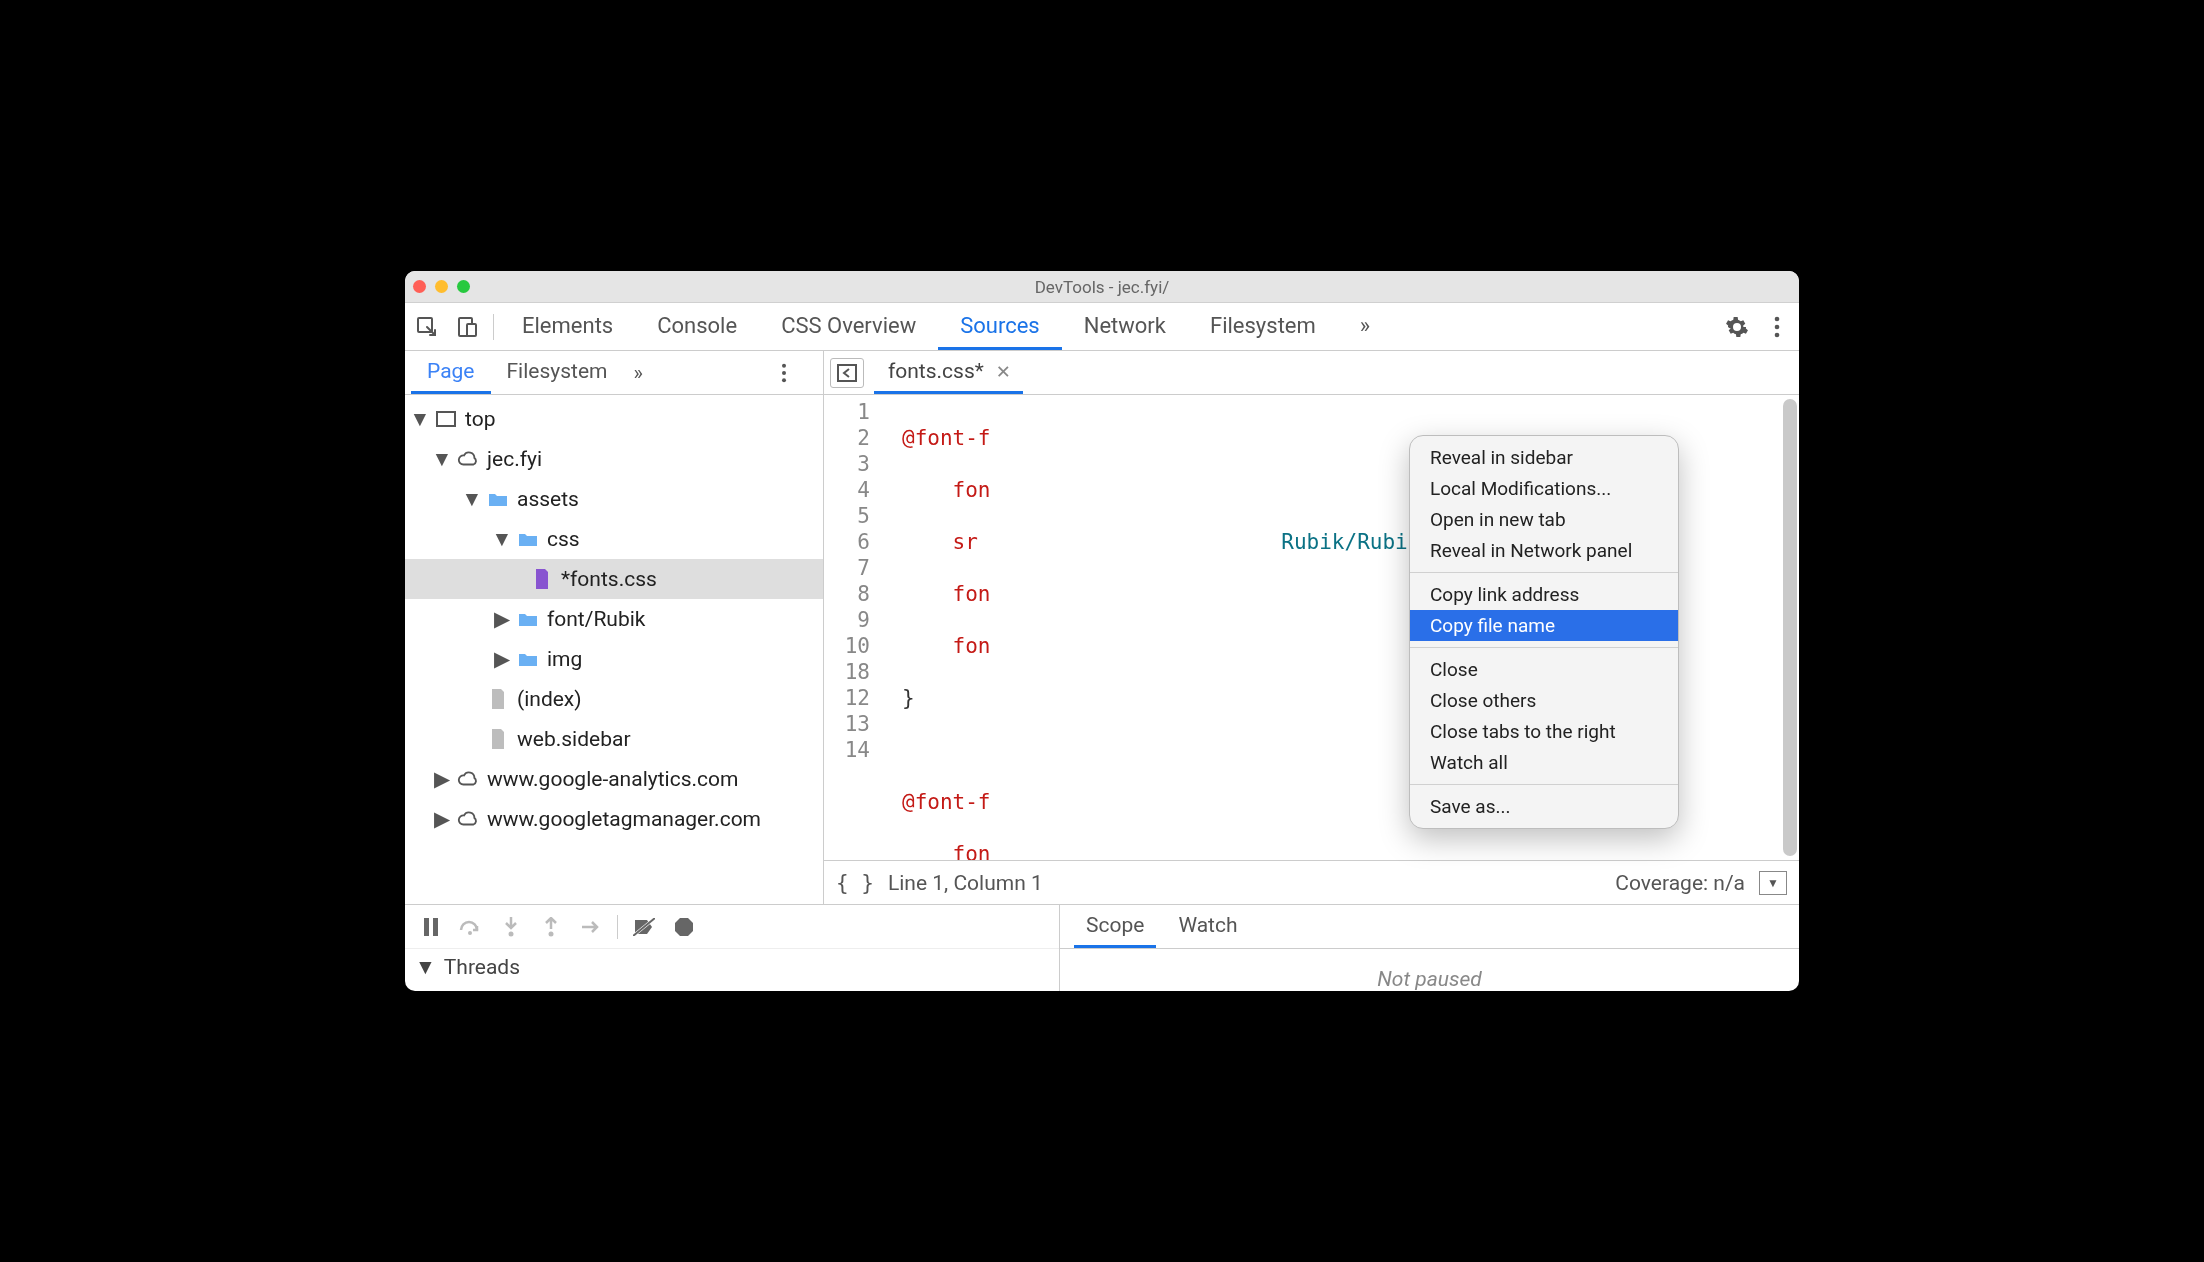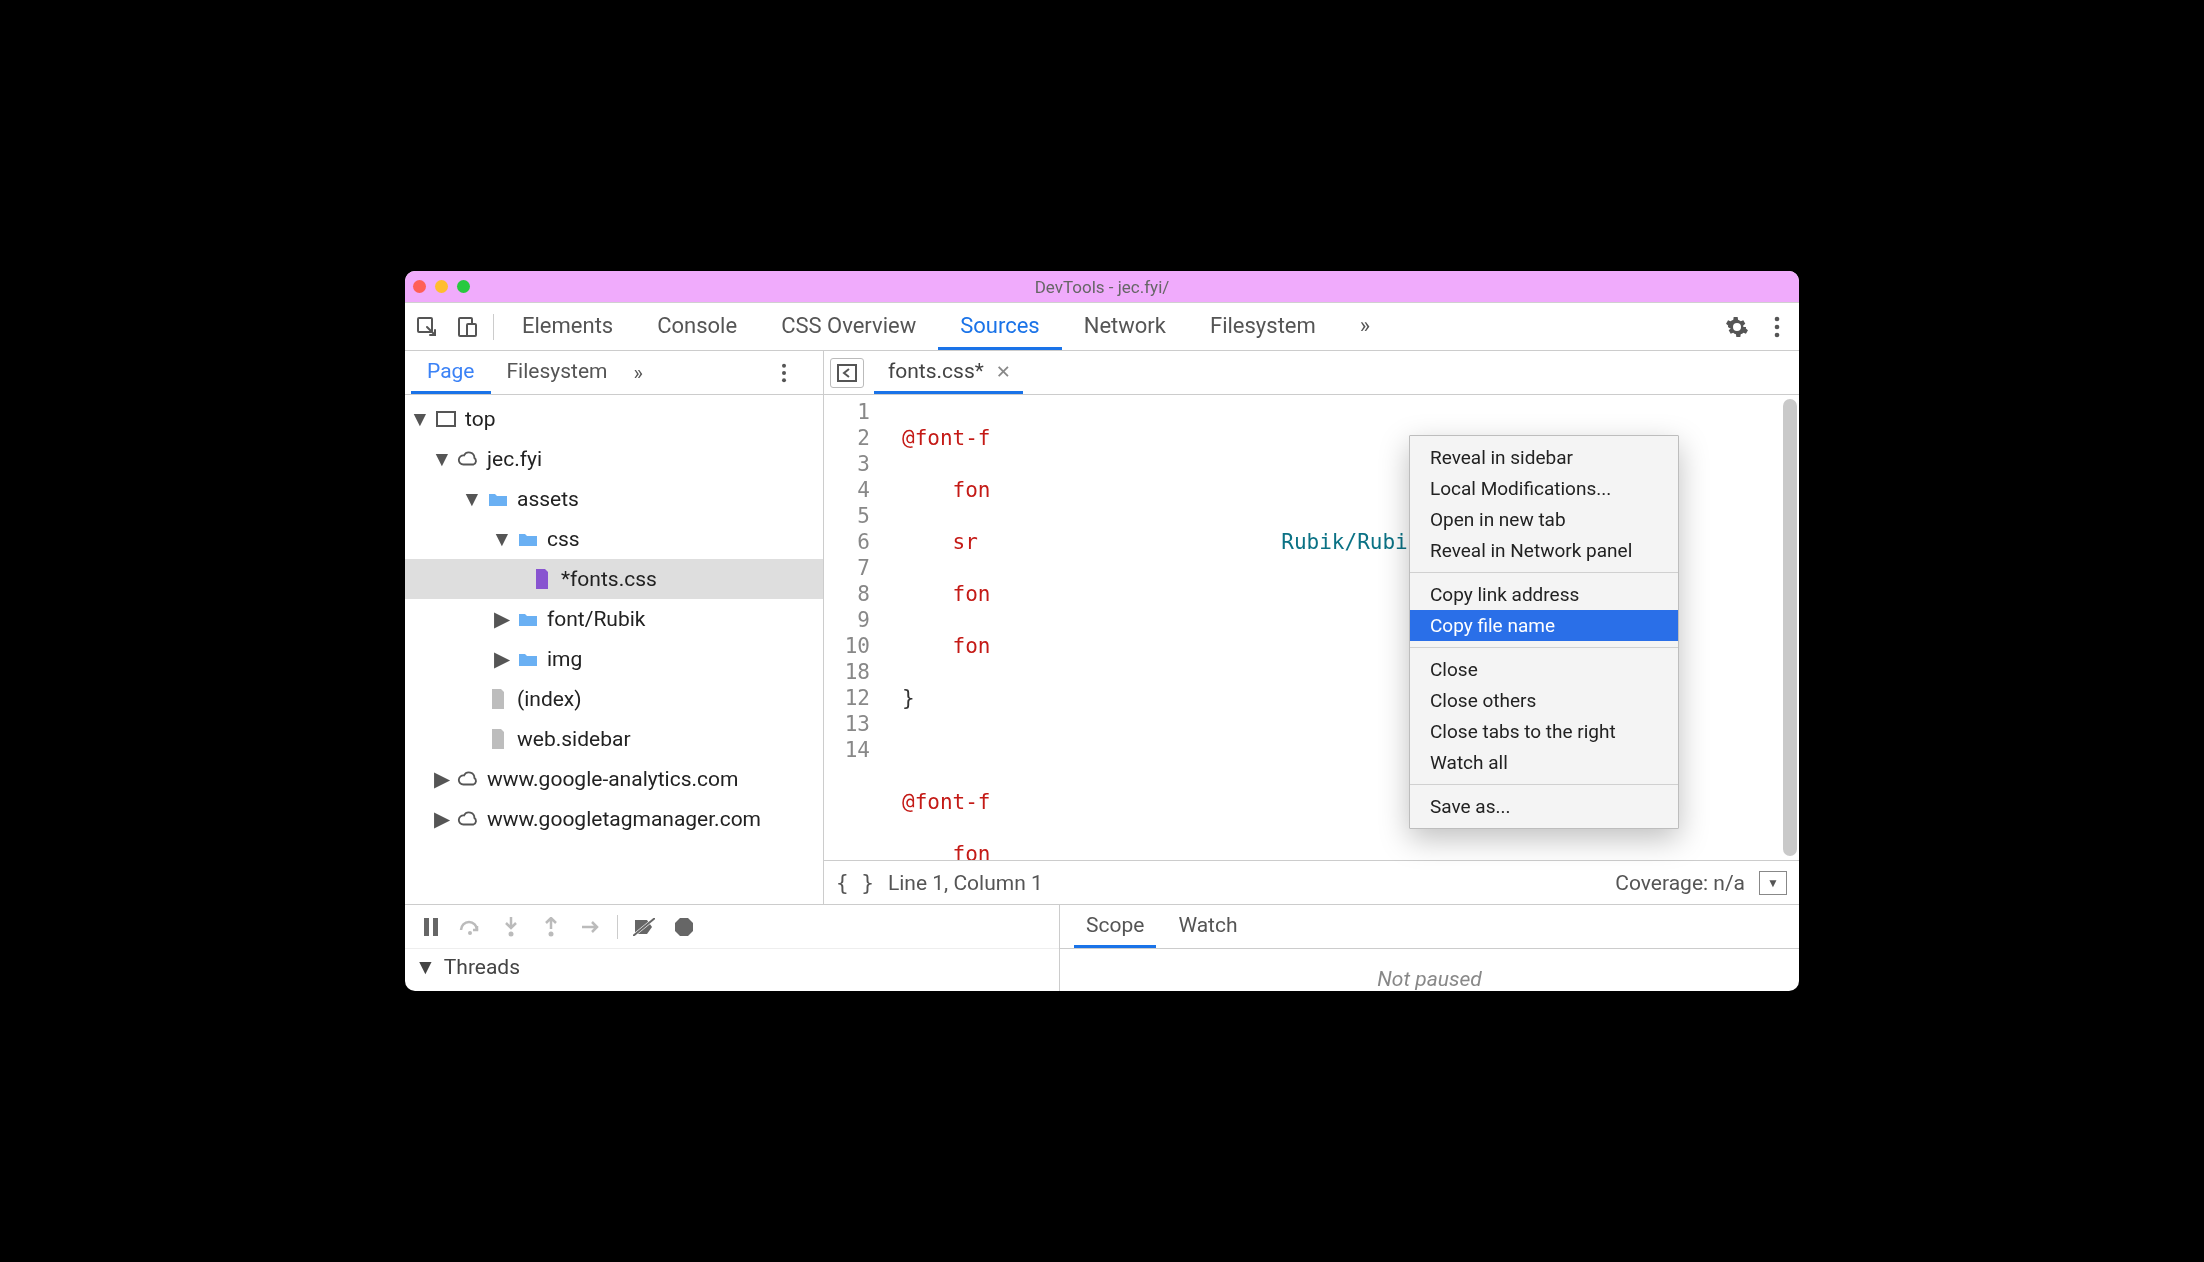--- a/index.html
+++ b/index.html
@@ -18,21 +18,21 @@
     background: #fff;
     border-radius: 10px;
     box-shadow: 0 30px 80px rgba(0,0,0,0.6);
     display: flex;
     flex-direction: column;
     overflow: hidden;
     position: relative;
   }
   .titlebar {
     height: 32px;
-    background: #f0abfc;
+    background: #e5e5e5;
     display: flex;
     align-items: center;
     padding: 0 8px;
     border-bottom: 1px solid #d0d0d0;
     position: relative;
   }
   .traffic { display: flex; gap: 9px; }
   .dot { width: 13px; height: 13px; border-radius: 50%; }
   .dot.red { background: #ff5f56; }
   .dot.yellow { background: #ffbd2e; }
@@ -189,21 +189,21 @@
   .scope-tabs .stab { padding:0 12px; height:100%; display:flex; align-items:center; font-size:21px; color:#555; border-bottom:3px solid transparent; cursor:pointer;}
   .scope-tabs .stab.active { border-bottom-color:#1a73e8; }
   .notpaused { flex:1; display:flex; align-items:flex-end; justify-content:center; font-size:21px; color:#888; font-style:italic; padding-bottom:0; overflow:hidden;}
 
   .ctxmenu {
     position: absolute;
     top: 84px; left: 585px;
     width: 270px;
     background: #f4f4f4;
     border: 1px solid #bdbdbd;
-    border-radius: 1px;
+    border-radius: 14px;
     box-shadow: 0 10px 30px rgba(0,0,0,0.25);
     padding: 6px 0;
     font-size: 19px;
     color: #222;
     z-index: 100;
   }
   .ctxmenu .mi {
     padding: 4px 20px;
     cursor: pointer;
   }

